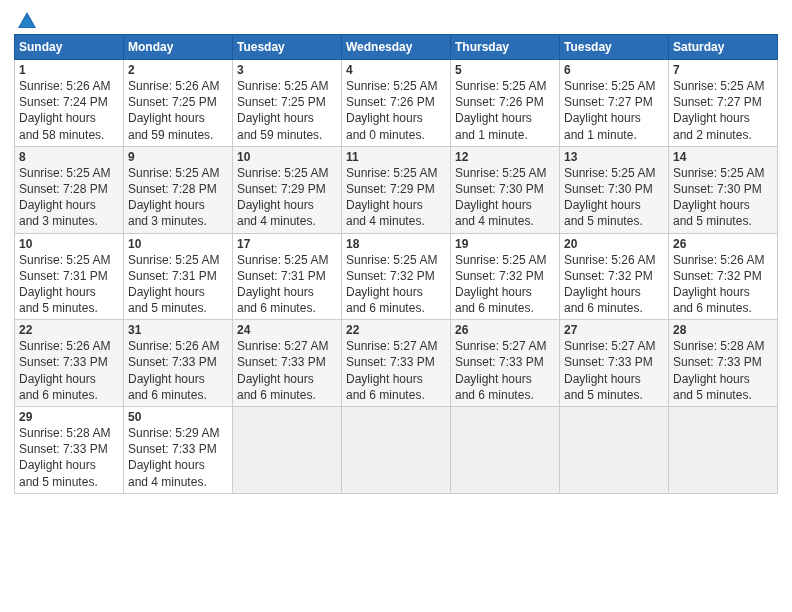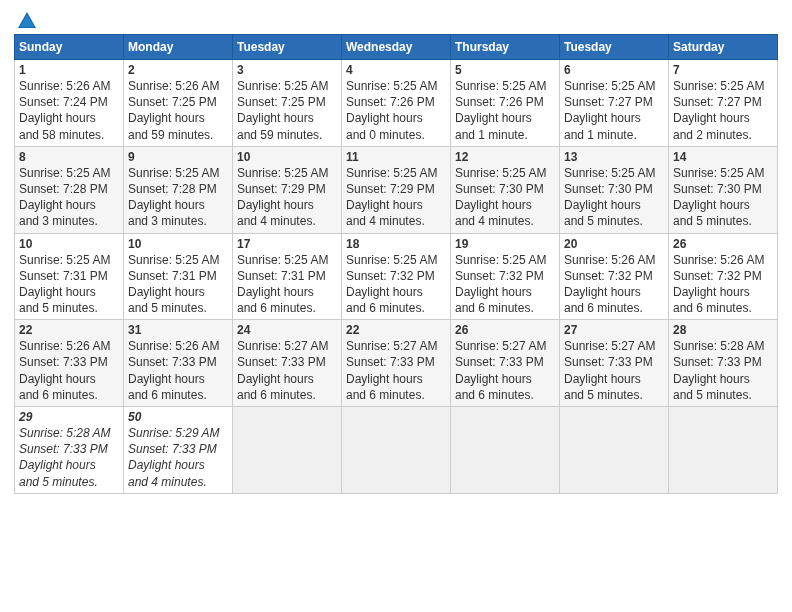--- a/index.html
+++ b/index.html
@@ -97,21 +97,20 @@
     .day-info {
       font-size: 12px;
       color: #333;
       line-height: 1.35;
     }
     .empty-cell {
       background: #f0f0f0 !important;
     }
     .last-row td {
       min-height: 55px;
-      font-style: italic;
     }
   </style>
 </head>
 <body>
 
 <div class="page">
   <div class="header">
     <div class="logo">
       <div class="logo-text">
         <span class="logo-general"></span>

